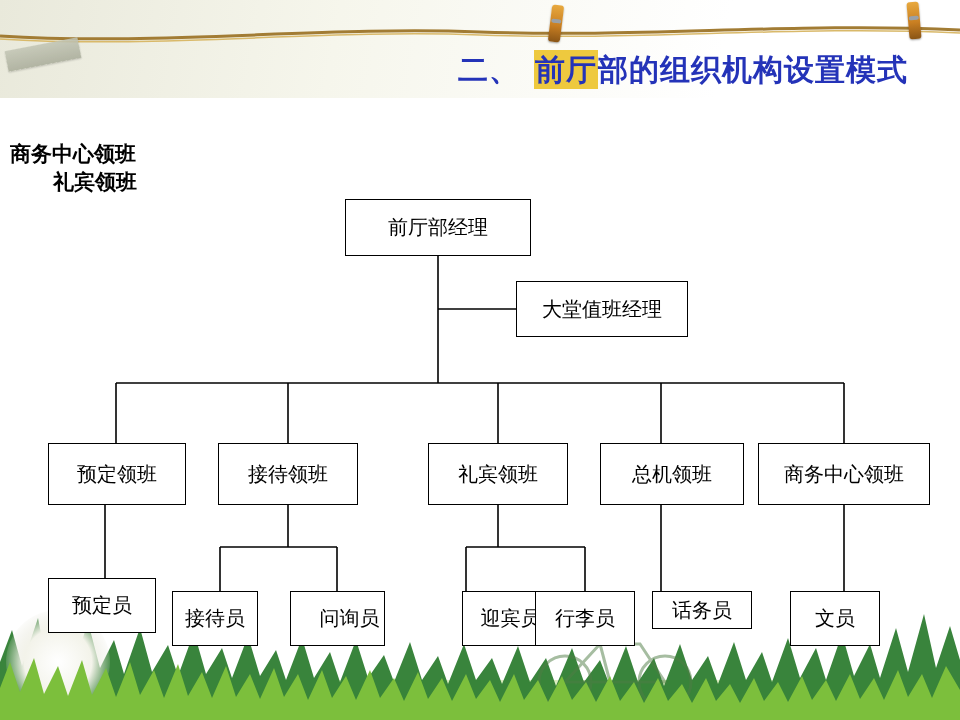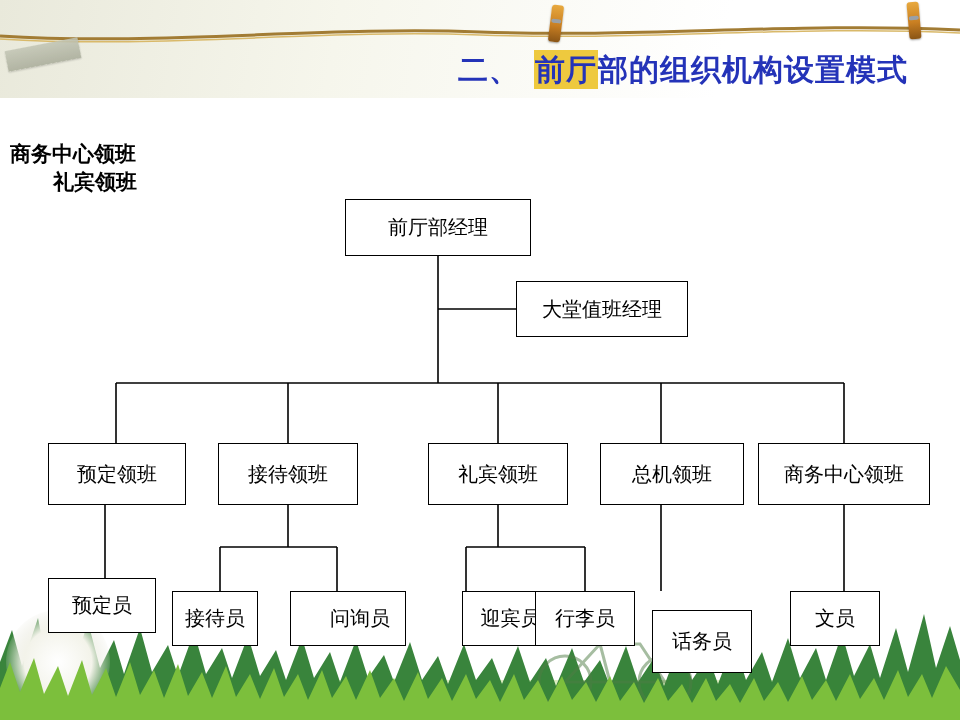--- a/index.html
+++ b/index.html
@@ -127,19 +127,19 @@
   <div class="org-box" style="left:48px; top:443px; width:138px; height:62px;">预定领班</div>
 
   <div class="org-box" style="left:516px; top:281px; width:172px; height:56px;">大堂值班经理</div>
   <div class="org-box" style="left:218px; top:443px; width:140px; height:62px;">接待领班</div>
   <div class="org-box" style="left:428px; top:443px; width:140px; height:62px;">礼宾领班</div>
   <div class="org-box" style="left:600px; top:443px; width:144px; height:62px;">总机领班</div>
   <div class="org-box" style="left:758px; top:443px; width:172px; height:62px;">商务中心领班</div>
 
   <div class="org-box" style="left:48px; top:578px; width:108px; height:55px;">预定员</div>
   <div class="org-box" style="left:172px; top:591px; width:86px; height:55px;">接待员</div>
-  <div class="org-box" style="left:290px; top:591px; width:116px; height:55px;padding-left:24px;">问询员</div>
+  <div class="org-box" style="left:290px; top:591px; width:95px; height:55px;padding-left:24px;">问询员</div>
   <div class="org-box" style="left:418px; top:591px; width:97px; height:55px;margin-left:44px;">迎宾员</div>
   <div class="org-box" style="left:535px; top:591px; width:100px; height:55px;">行李员</div>
-  <div class="org-box" style="left:652px; top:591px; width:100px; height:63px;margin-top:19px;">话务员</div>
+  <div class="org-box" style="left:652px; top:591px; width:100px; height:38px;">话务员</div>
   <div class="org-box" style="left:790px; top:591px; width:90px; height:55px;">文员</div>
 
 </div>
 
 </body></html>

